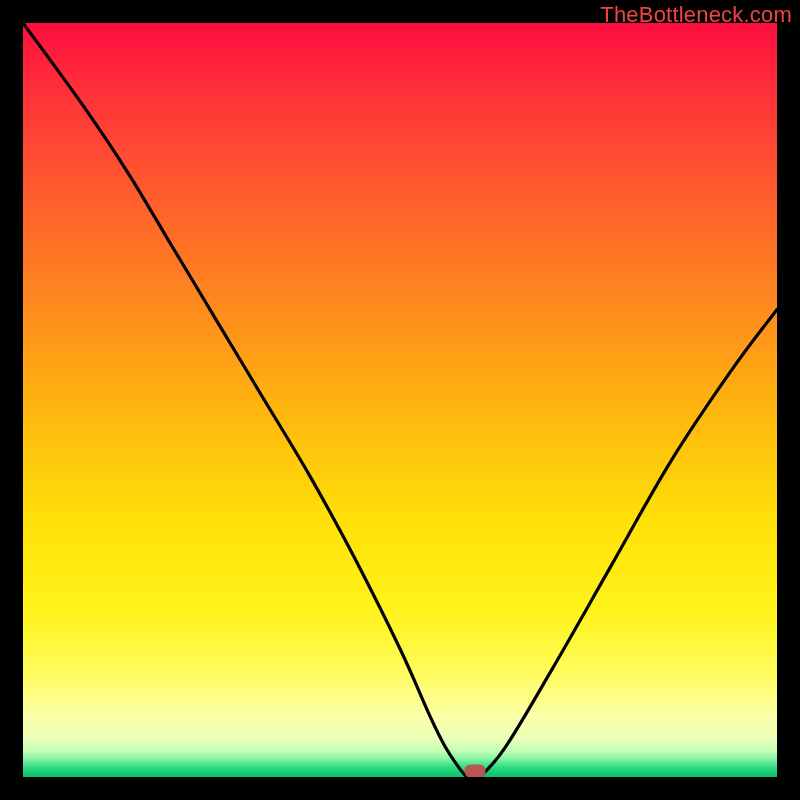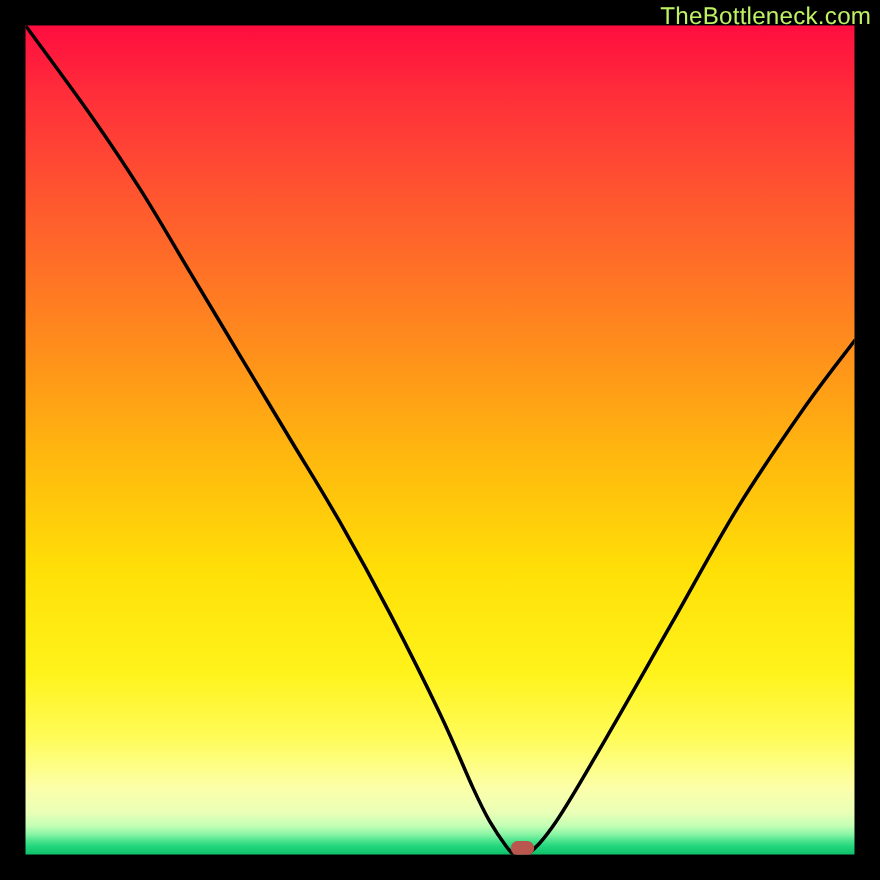--- a/index.html
+++ b/index.html
@@ -14,21 +14,21 @@
   .frame {
     position: relative;
     width: 800px;
     height: 800px;
     background: #000;
   }
   .watermark {
     position: absolute;
     top: 2px;
     right: 8px;
-    color: #bef264;
+    color: #ef4444;
     font-size: 22px;
     font-weight: 500;
     letter-spacing: 0.2px;
     z-index: 50;
   }
   .plot-area {
     position: absolute;
     left: 23px;
     top: 23px;
     width: 754px;

